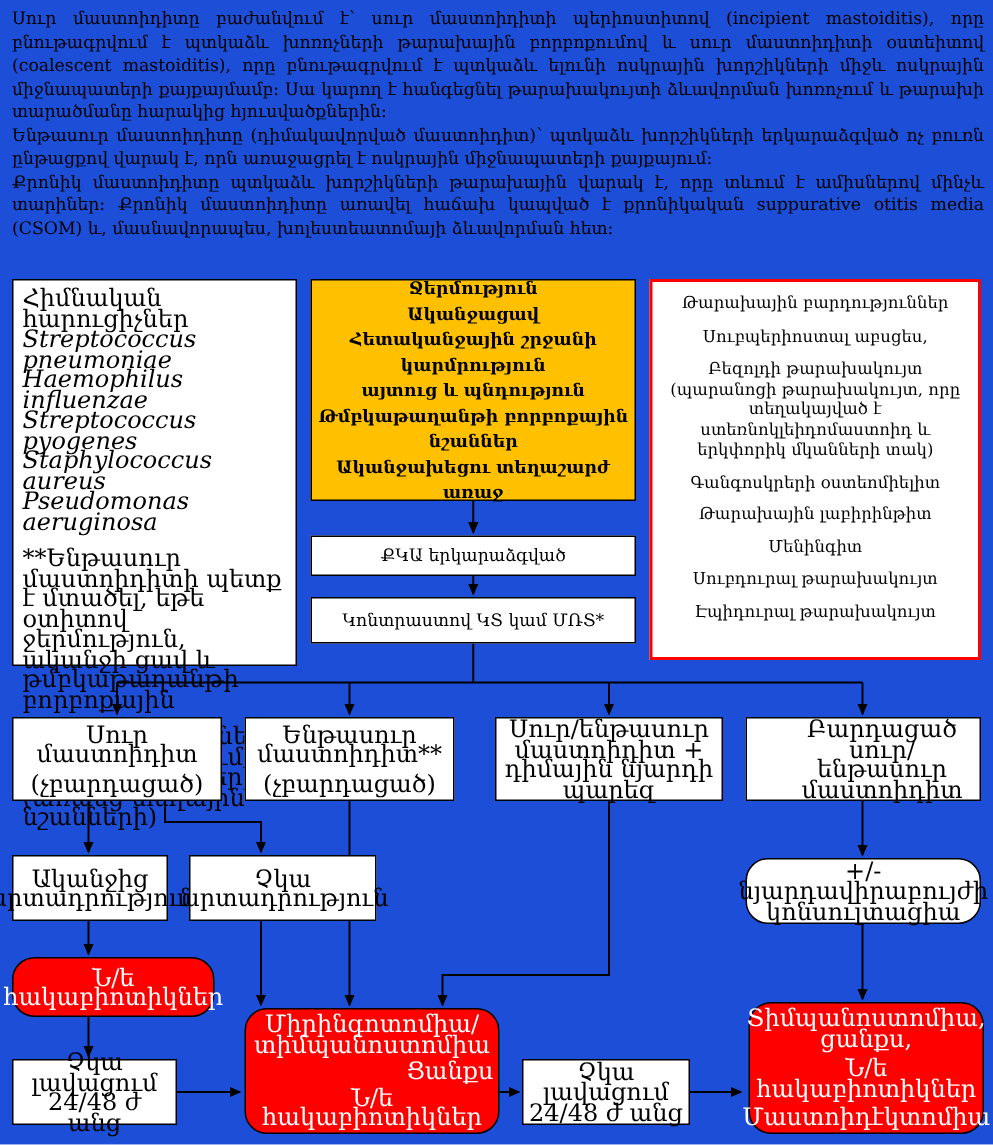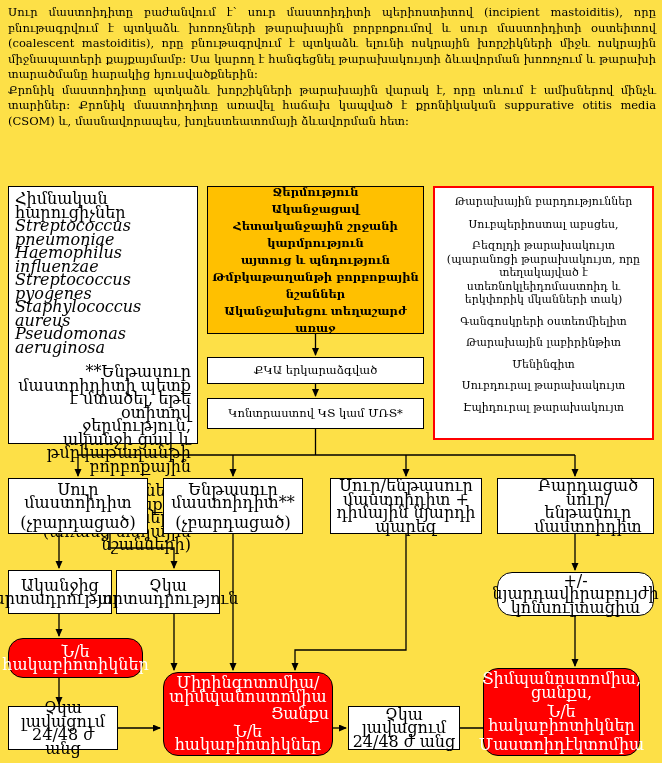--- a/index.html
+++ b/index.html
@@ -1,73 +1,74 @@
 <!DOCTYPE html>
 <html><head>
 <meta charset="utf-8">
 <style>
   html,body { margin:0; padding:0; background:#fff; }
   .canvas {
-    position:relative; width:662px; height:763px; background:#fde047;
+    position:relative; width:662px; height:763px; background:#1d4ed8;
     font-family:"DejaVu Serif","Liberation Serif",serif; color:#000; overflow:hidden;
   }
   .intro { position:absolute; left:8px; top:5px; width:648px;
            font-size:11.5px; line-height:15.5px; text-align:justify; }
   .intro p { margin:0; }
 
   .connectors { position:absolute; left:0; top:0; pointer-events:none; }
 
   .box { position:absolute; box-sizing:border-box; border:1px solid #000; background:#fff;
          display:flex; flex-direction:column; align-items:center; justify-content:center;
          text-align:center; font-size:16px; line-height:13.5px; padding:3px; }
 
   .b-pathogens { left:8px; top:186px; width:190px; height:258px;
                  align-items:flex-start; justify-content:flex-start; text-align:left; padding:5px 6px; }
   .b-pathogens .species { font-style:italic; }
-  .b-pathogens .note { width:100%; text-align:right; margin-top:11px; }
+  .b-pathogens .note { width:100%; text-align:left; margin-top:11px; }
 
   .b-symptoms { left:207px; top:186px; width:217px; height:148px;
                 background:#FFC000; font-weight:bold; font-size:11.5px; line-height:17px; }
 
   .b-complications { left:433px; top:186px; width:221px; height:254px;
                      border:2px solid #FF0000; justify-content:flex-start; padding-top:7px;
                      font-size:11px; line-height:13.5px; }
   .b-complications .comp-title { margin-bottom:9px; }
   .b-complications .comp-item  { margin-bottom:8px; }
 
   .b-ent     { left:207px; top:357px; width:217px; height:27px; font-size:11.5px; }
   .b-imaging { left:207px; top:398px; width:217px; height:31px; font-size:11.5px; }
 
   .b-d1 { left:8px;   top:478px; width:140px; height:56px; }
   .b-d2 { left:163px; top:478px; width:140px; height:56px; }
   .b-d3 { left:330px; top:478px; width:152px; height:56px; }
   .b-d4 { left:497px; top:478px; width:157px; height:56px;padding-left:28px; }
   .gap-top { margin-top:6px; }
 
   .b-discharge   { left:8px;   top:570px; width:104px; height:44px; }
-  .b-nodischarge { left:116px; top:570px; width:104px; height:44px; }
+  .b-nodischarge { left:126px; top:570px; width:125px; height:44px; }
 
   .red { background:#FF0000; color:#fff; font-weight:normal;border-radius:15px; }
 
   .b-iv        { left:8px;   top:638px; width:135px; height:40px; }
   .b-noimp1    { left:8px;   top:706px; width:110px; height:44px; }
   .b-myringo   { left:163px; top:672px; width:170px; height:84px;align-items:flex-end; }
   .b-myringo .seg { margin:2px 0; }
   .b-noimp2    { left:348px; top:706px; width:112px; height:44px; }
   .b-neuro     { left:497px; top:572px; width:157px; height:44px;border-radius:15px; }
-  .b-mastoid   { left:483px; top:668px; width:157px; height:88px; }
+  .b-mastoid   { left:499px; top:668px; width:157px; height:88px; }
   .b-mastoid .seg { margin:3px 0; }
 </style>
 </head>
 <body>
 
 <div class="canvas">
 
   <div class="intro">
     <p>Սուր մաստոիդիտը բաժանվում է՝ սուր մաստոիդիտի պերիոստիտով (incipient mastoiditis), որը բնութագրվում է պտկաձև խոռոչների թարախային բորբոքումով և սուր մաստոիդիտի օստեիտով (coalescent mastoiditis), որը բնութագրվում է պտկաձև ելունի ոսկրային խորշիկների միջև ոսկրային միջնապատերի քայքայմամբ: Սա կարող է հանգեցնել թարախակույտի ձևավորման խոռոչում և թարախի տարածմանը հարակից հյուսվածքներին:</p>
+    <p>Ենթասուր մաստոիդիտը (դիմակավորված մաստոիդիտ)՝ պտկաձև խորշիկների երկարաձգված ոչ բուռն ընթացքով վարակ է, որն առաջացրել է ոսկրային միջնապատերի քայքայում:</p>
     <p>Քրոնիկ մաստոիդիտը պտկաձև խորշիկների թարախային վարակ է, որը տևում է ամիսներով մինչև տարիներ: Քրոնիկ մաստոիդիտը առավել հաճախ կապված է քրոնիկական suppurative otitis media (CSOM) և, մասնավորապես, խոլեստեատոմայի ձևավորման հետ:</p>
   </div>
 
   <svg class="connectors" width="662" height="763" viewBox="0 0 662 763">
     <defs>
       <marker id="ah" markerWidth="10" markerHeight="10" refX="7" refY="3.5" orient="auto" markerUnits="userSpaceOnUse">
         <path d="M0,0 L8,3.5 L0,7 z" fill="#000"></path>
       </marker>
     </defs>
     <g stroke="#000" stroke-width="1.3" fill="none">

